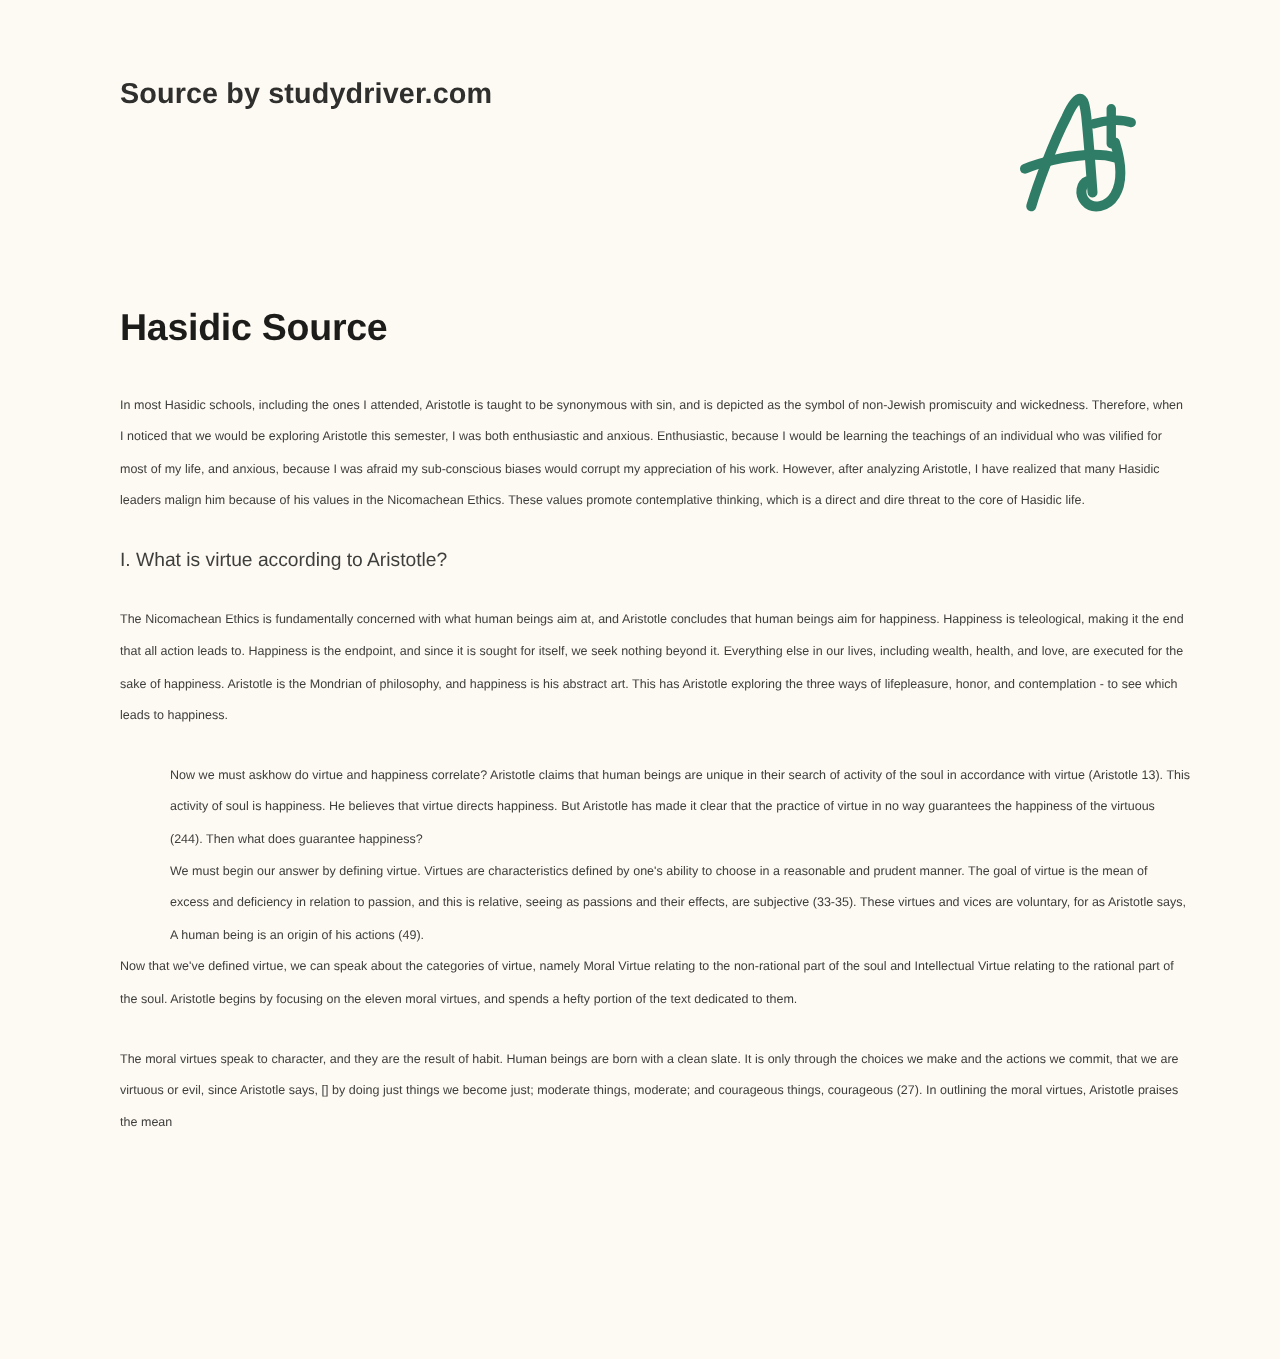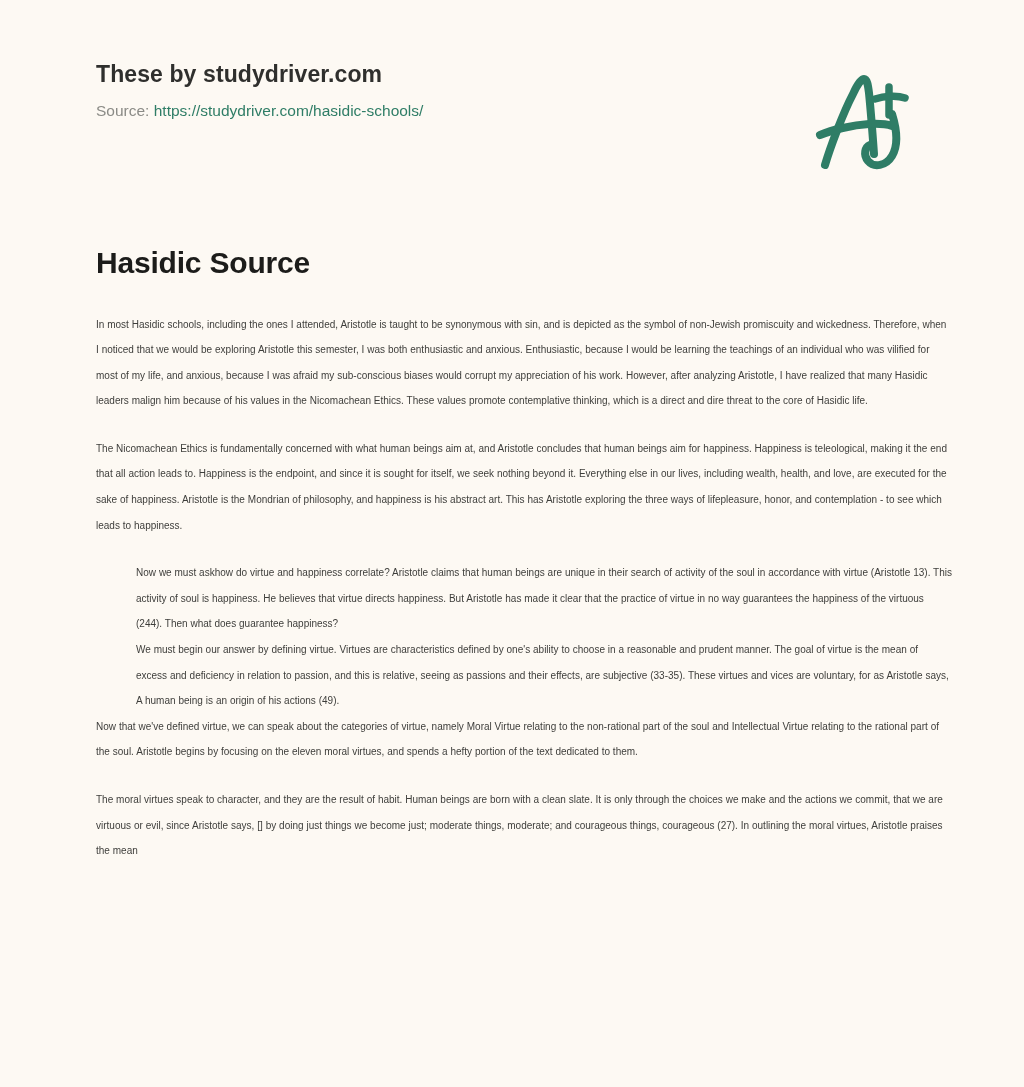--- a/index.html
+++ b/index.html
@@ -110,25 +110,21 @@
   }
 </style>
 </head>
 <body>
 
 <div class="page">
 
   <div class="header">
 
     <div class="brand-block">
-      <div class="brand-title">These by studydriver.com</div>
-      <div class="source-line">
-        <span class="source-label">Source:</span>
-        <a class="source-url" href="#">https://studydriver.com/hasidic-schools/</a>
-      </div>
+      <div class="brand-title">Source by studydriver.com</div>
     </div>
 
     <div class="logo">
       <svg viewBox="0 0 112 104" xmlns="http://www.w3.org/2000/svg">
         <g fill="none" stroke="#2f7d66" stroke-linecap="round" stroke-linejoin="round">
 
           <path d="M13 97 C18 80 31 45 41 26 C45 17 49 11 52 11 C55 11 56 17 57 25 C59 45 61 72 62 86" stroke-width="8"></path>
 
           <path d="M8 67 C20 62 40 57 57 56 C66 55.5 74 56 80 58" stroke-width="8"></path>
 
@@ -142,20 +138,21 @@
     </div>
 
   </div>
 
   <div class="article">
 
     <h1 class="doc-title">Hasidic Source</h1>
 
     <p class="body-text">In most Hasidic schools, including the ones I attended, Aristotle is taught to be synonymous with sin, and is depicted as the symbol of non-Jewish promiscuity and wickedness. Therefore, when I noticed that we would be exploring Aristotle this semester, I was both enthusiastic and anxious. Enthusiastic, because I would be learning the teachings of an individual who was vilified for most of my life, and anxious, because I was afraid my sub-conscious biases would corrupt my appreciation of his work. However, after analyzing Aristotle, I have realized that many Hasidic leaders malign him because of his values in the Nicomachean Ethics. These values promote contemplative thinking, which is a direct and dire threat to the core of Hasidic life.</p>
 
+    <p class="section-head">I. What is virtue according to Aristotle?</p>
 
     <p class="body-text">The Nicomachean Ethics is fundamentally concerned with what human beings aim at, and Aristotle concludes that human beings aim for happiness. Happiness is teleological, making it the end that all action leads to. Happiness is the endpoint, and since it is sought for itself, we seek nothing beyond it. Everything else in our lives, including wealth, health, and love, are executed for the sake of happiness. Aristotle is the Mondrian of philosophy, and happiness is his abstract art. This has Aristotle exploring the three ways of lifepleasure, honor, and contemplation - to see which leads to happiness.</p>
 
     <p class="body-text tight">Now we must askhow do virtue and happiness correlate? Aristotle claims that human beings are unique in their search of activity of the soul in accordance with virtue (Aristotle 13). This activity of soul is happiness. He believes that virtue directs happiness. But Aristotle has made it clear that the practice of virtue in no way guarantees the happiness of the virtuous (244). Then what does guarantee happiness?</p>
 
     <p class="body-text tight">We must begin our answer by defining virtue. Virtues are characteristics defined by one's ability to choose in a reasonable and prudent manner. The goal of virtue is the mean of excess and deficiency in relation to passion, and this is relative, seeing as passions and their effects, are subjective (33-35). These virtues and vices are voluntary, for as Aristotle says, A human being is an origin of his actions (49).</p>
 
     <p class="body-text">Now that we've defined virtue, we can speak about the categories of virtue, namely Moral Virtue relating to the non-rational part of the soul and Intellectual Virtue relating to the rational part of the soul. Aristotle begins by focusing on the eleven moral virtues, and spends a hefty portion of the text dedicated to them.</p>
 
     <p class="body-text">The moral virtues speak to character, and they are the result of habit. Human beings are born with a clean slate. It is only through the choices we make and the actions we commit, that we are virtuous or evil, since Aristotle says, [] by doing just things we become just; moderate things, moderate; and courageous things, courageous (27). In outlining the moral virtues, Aristotle praises the mean</p>

